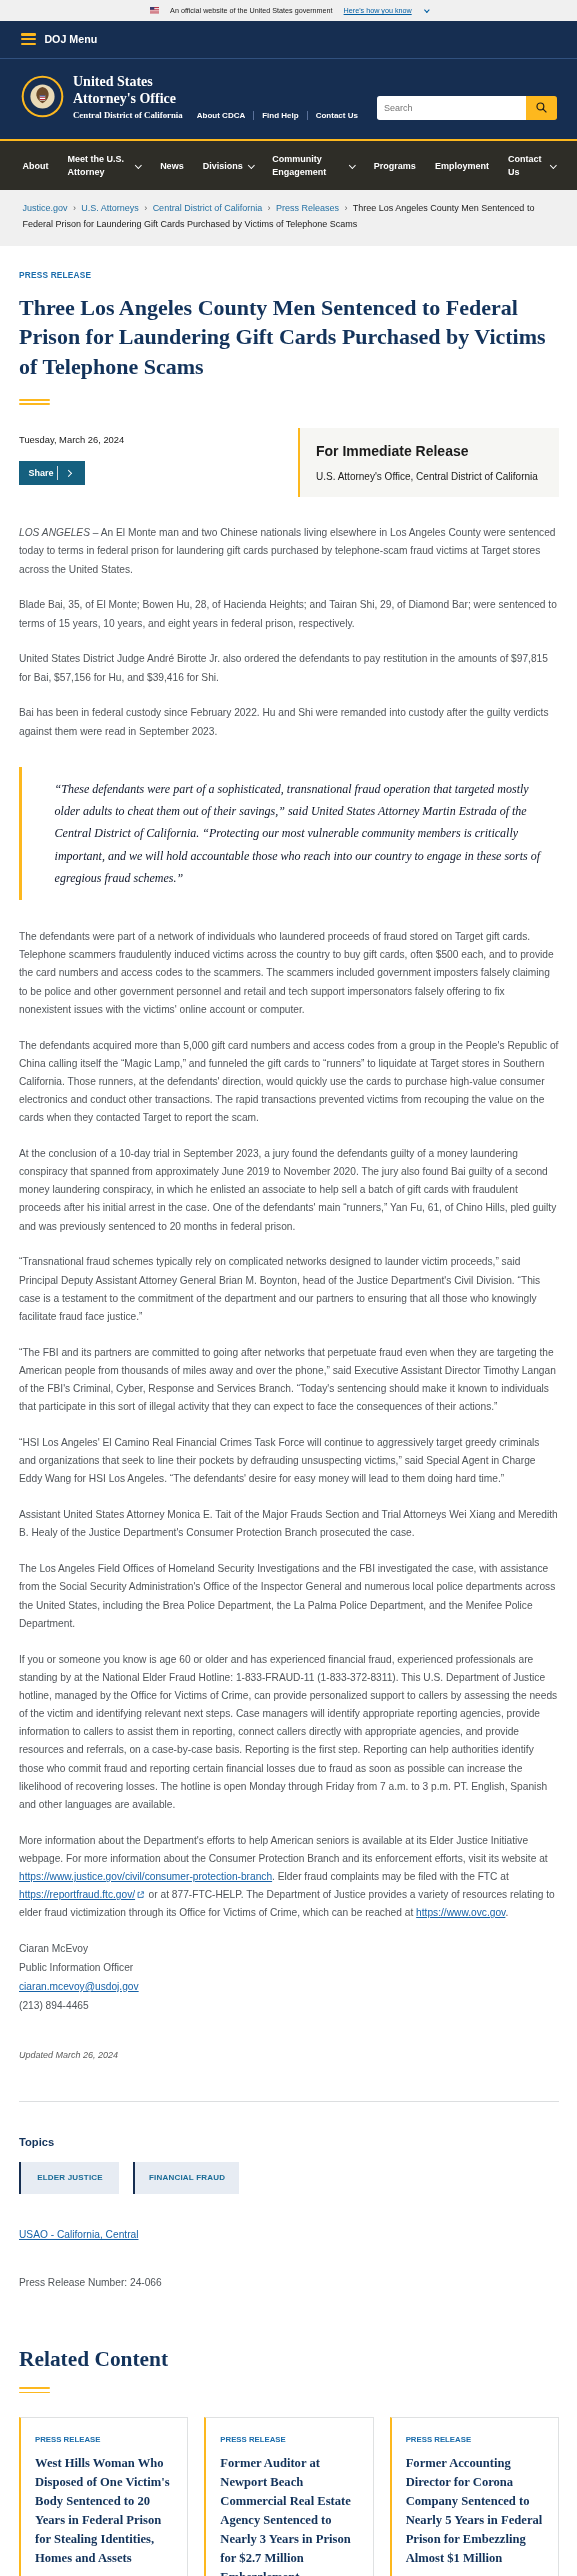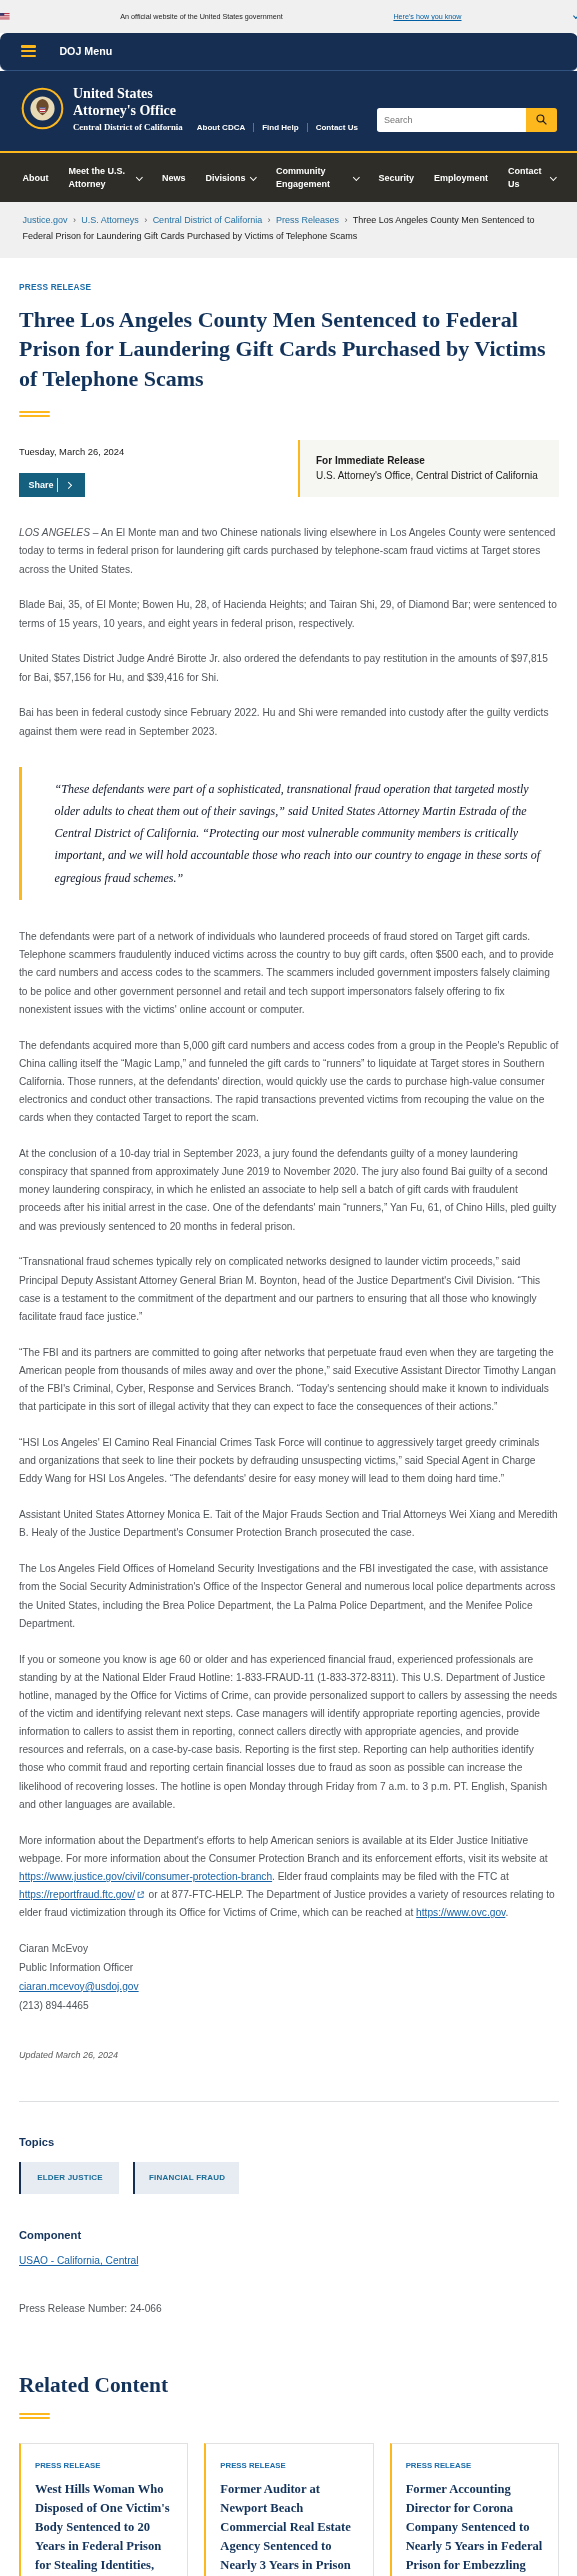--- a/index.html
+++ b/index.html
@@ -1,26 +1,26 @@
 <!DOCTYPE html>
 <html style="font-size:8.6px"><head>
 <meta charset="utf-8">
 <style>
   html,body{margin:0;padding:0;background:#fff;}
   body{width:578px;font-family:"Liberation Sans",sans-serif;color:#1b1b1b;}
   a{color:#1763a8;}
   
-  .gov-banner{background:#f0f0f0;display:flex;justify-content:space-between;align-items:center;gap:11px;padding:12px 0;font-size:7.2px;}
+  .gov-banner{background:#f0f0f0;display:flex;justify-content:center;align-items:center;gap:11px;padding:6px 0;font-size:7.2px;}
   .gov-banner a{color:#005ea2;}
   .flag{display:inline-block;}
   .chev{display:inline-block;width:3.7px;height:3.7px;border-right:1.1px solid currentColor;border-bottom:1.1px solid currentColor;transform:rotate(45deg);margin-left:2.1px;margin-bottom:1.1px;}
   .chev.right{transform:rotate(-45deg);margin:0;}
   .chev.small{width:2.7px;height:2.7px;border-width:0.8px;color:#005ea2;}
   
-  .menubar{background:#162e51;border-bottom:0.5px solid #31517f;display:flex;align-items:center;gap:23px;padding:12.3px 21.4px;border-radius:7px;}
+  .menubar{background:#162e51;border-bottom:0.5px solid #31517f;display:flex;align-items:center;gap:8px;padding:12.3px 21.4px;}
   .burger{display:flex;flex-direction:column;gap:2.7px;cursor:pointer;}
   .burger i{display:block;width:15px;height:2.1px;background:#fdb81e;border-radius:1.1px;}
   .menubar-label{color:#fff;font-weight:bold;font-size:10.7px;}
   
   .site-header{background:#162e51;color:#fff;display:flex;justify-content:space-between;padding:14px 21.4px 19px;}
   .brand{display:flex;align-items:center;gap:8.6px;}
   .brand-text{font-family:"Liberation Serif",serif;font-weight:bold;}
   .brand-line{font-size:14px;line-height:1.25;}
   .brand-district{font-size:8.8px;margin-top:2.7px;}
   .header-right{display:flex;flex-direction:row;align-items:flex-end;gap:10.7px;padding-top:2.1px;}
@@ -48,21 +48,21 @@
   h1.title{font-family:"Liberation Serif",serif;font-size:22px;line-height:1.33;color:#13335b;margin:13px 0 18px;max-width:530px;}
   .divider-gold i{display:block;width:31px;height:1.6px;background:#fdb81e;border-radius:1.1px;}
   .divider-gold i + i{margin-top:2.7px;}
   .meta-row{display:flex;justify-content:space-between;margin:23.5px 0 27px;}
   .date{font-size:9.4px;padding-top:5.4px;}
   .share-btn{margin-top:16px;width:66px;height:24.6px;background:#15607f;color:#fff;display:flex;align-items:stretch;border:none;cursor:pointer;font-family:"Liberation Sans",sans-serif;}
   .share-btn .lbl{flex:1;display:flex;align-items:center;justify-content:center;font-size:9px;font-weight:bold;}
   .share-btn .vsep{width:0.5px;background:#d8dde2;margin:4.3px 0;}
   .share-btn .arr{width:21.4px;display:flex;align-items:center;justify-content:center;}
   .release-box{width:261px;background:#f6f6f3;border-left:2.7px solid #fdb81e;padding:15px 16px;box-sizing:border-box;}
-  .release-heading{font-weight:bold;font-size:10px;margin-bottom:4px;}
+  .release-heading{font-weight:bold;font-size:14px;margin-bottom:12px;}
   .release-office{font-size:10px;}
   article p{font-size:10.2px;line-height:1.78;color:#50555a;margin:0 0 17.7px;}
   article .dateline{font-style:italic;}
   .quote{border-left:3.2px solid #fdb81e;margin:26px 0 28px;padding:3.2px 0 3.2px 24.6px;}
   .quote p{font-family:"Liberation Serif",serif;font-style:italic;font-size:12px;line-height:1.85;color:#0f172a;margin:8px;}
   .body-link{color:#1763a8;text-decoration:underline;text-align:right;}
   .ext-icon{display:inline-block;vertical-align:-0.5px;margin:0 1.6px;}
   .contact-heading{font-weight:bold;font-size:10.7px;color:#13335b;margin:7.5px 0 7.5px;}
   .contact-line{font-size:10.2px;color:#50555a;line-height:1.85;}
   .contact-line a{color:#1763a8;}
@@ -158,21 +158,21 @@
     </a>
   <a href="#" class="nav-item">
       <span>Divisions</span>
       <i class="chev"></i>
     </a>
   <a href="#" class="nav-item w135">
       <span>Community Engagement</span>
       <i class="chev"></i>
     </a>
   <a href="#" class="nav-item">
-      <span>Security</span>
+      <span>Programs</span>
     </a>
   <a href="#" class="nav-item">
       <span>Employment</span>
     </a>
   <a href="#" class="nav-item w70">
       <span>Contact Us</span>
       <i class="chev"></i>
     </a>
 </nav>
 
@@ -243,21 +243,20 @@
 
   <hr class="section">
 
   <div class="block-heading">Topics</div>
   <div class="badges">
     <a href="#" class="badge">ELDER JUSTICE</a>
     <a href="#" class="badge">FINANCIAL FRAUD</a>
   </div>
 
   <div class="component-wrap">
-    <div class="block-heading">Component</div>
     <a href="#" class="component-link">USAO - California, Central</a>
   </div>
 
   <div class="prn">Press Release Number: 24-066</div>
 
   <h2 class="related-heading">Related Content</h2>
   <div class="divider-gold">
       <i></i>
       <i></i>
     </div>

